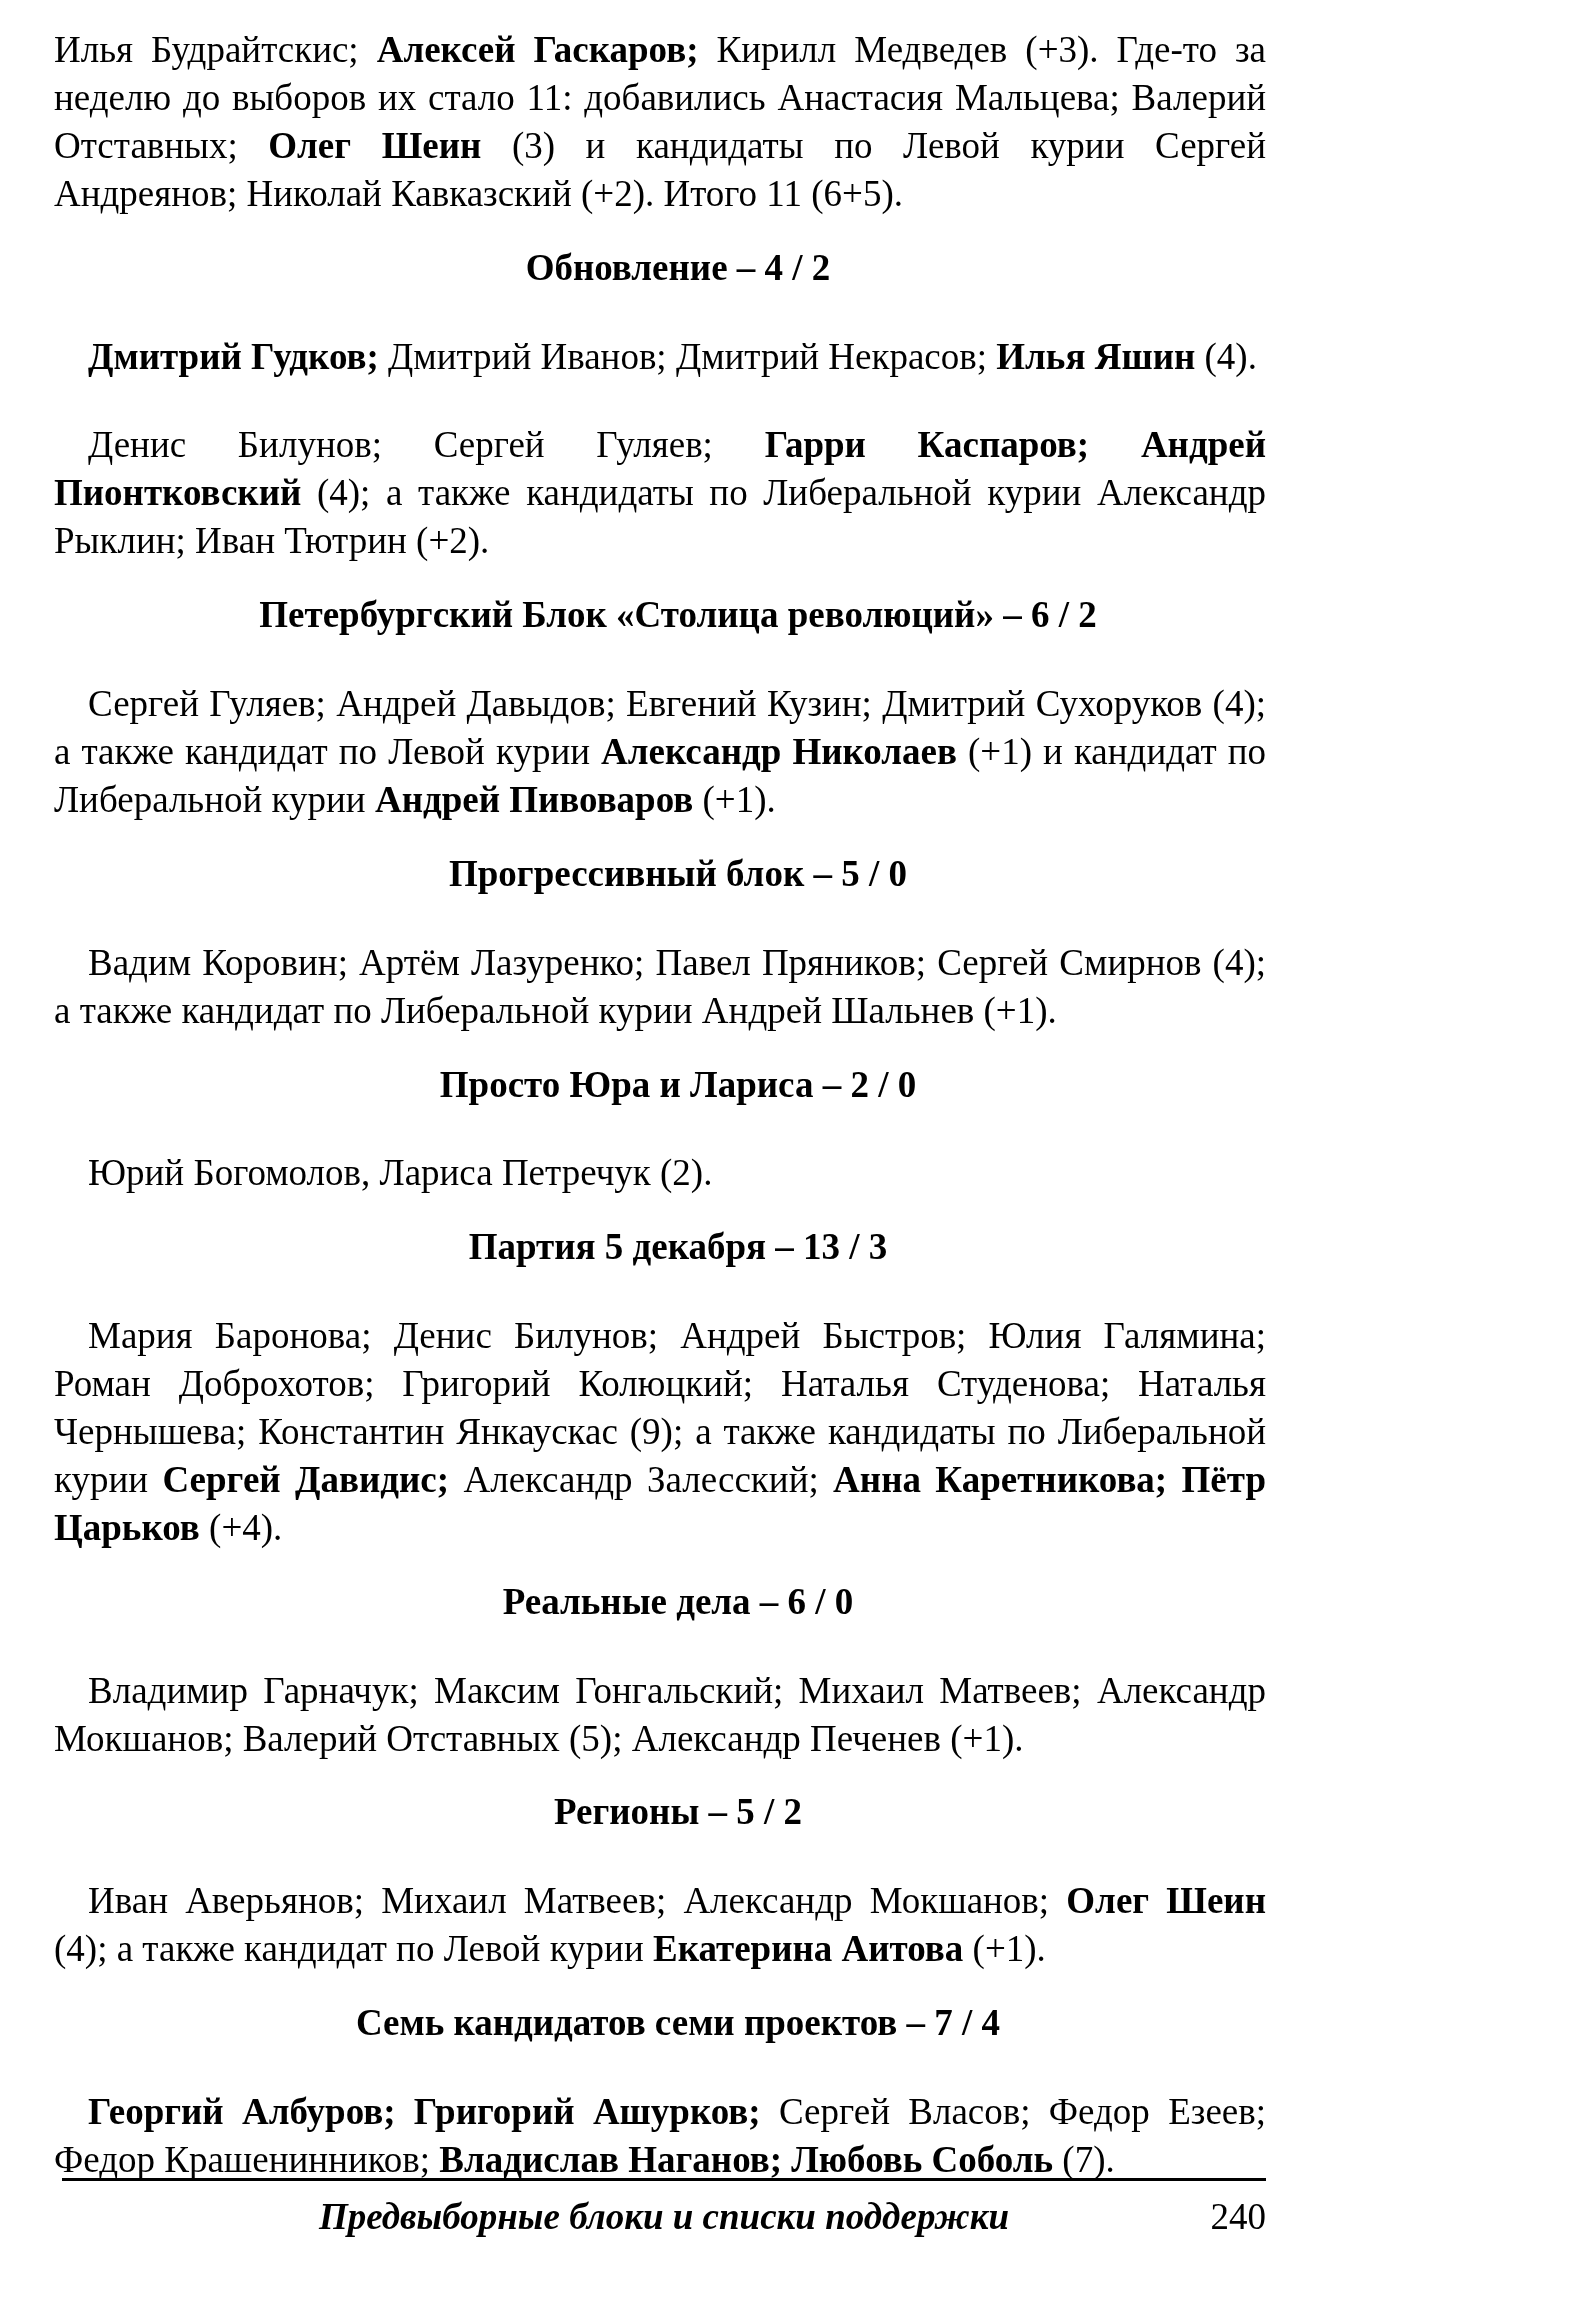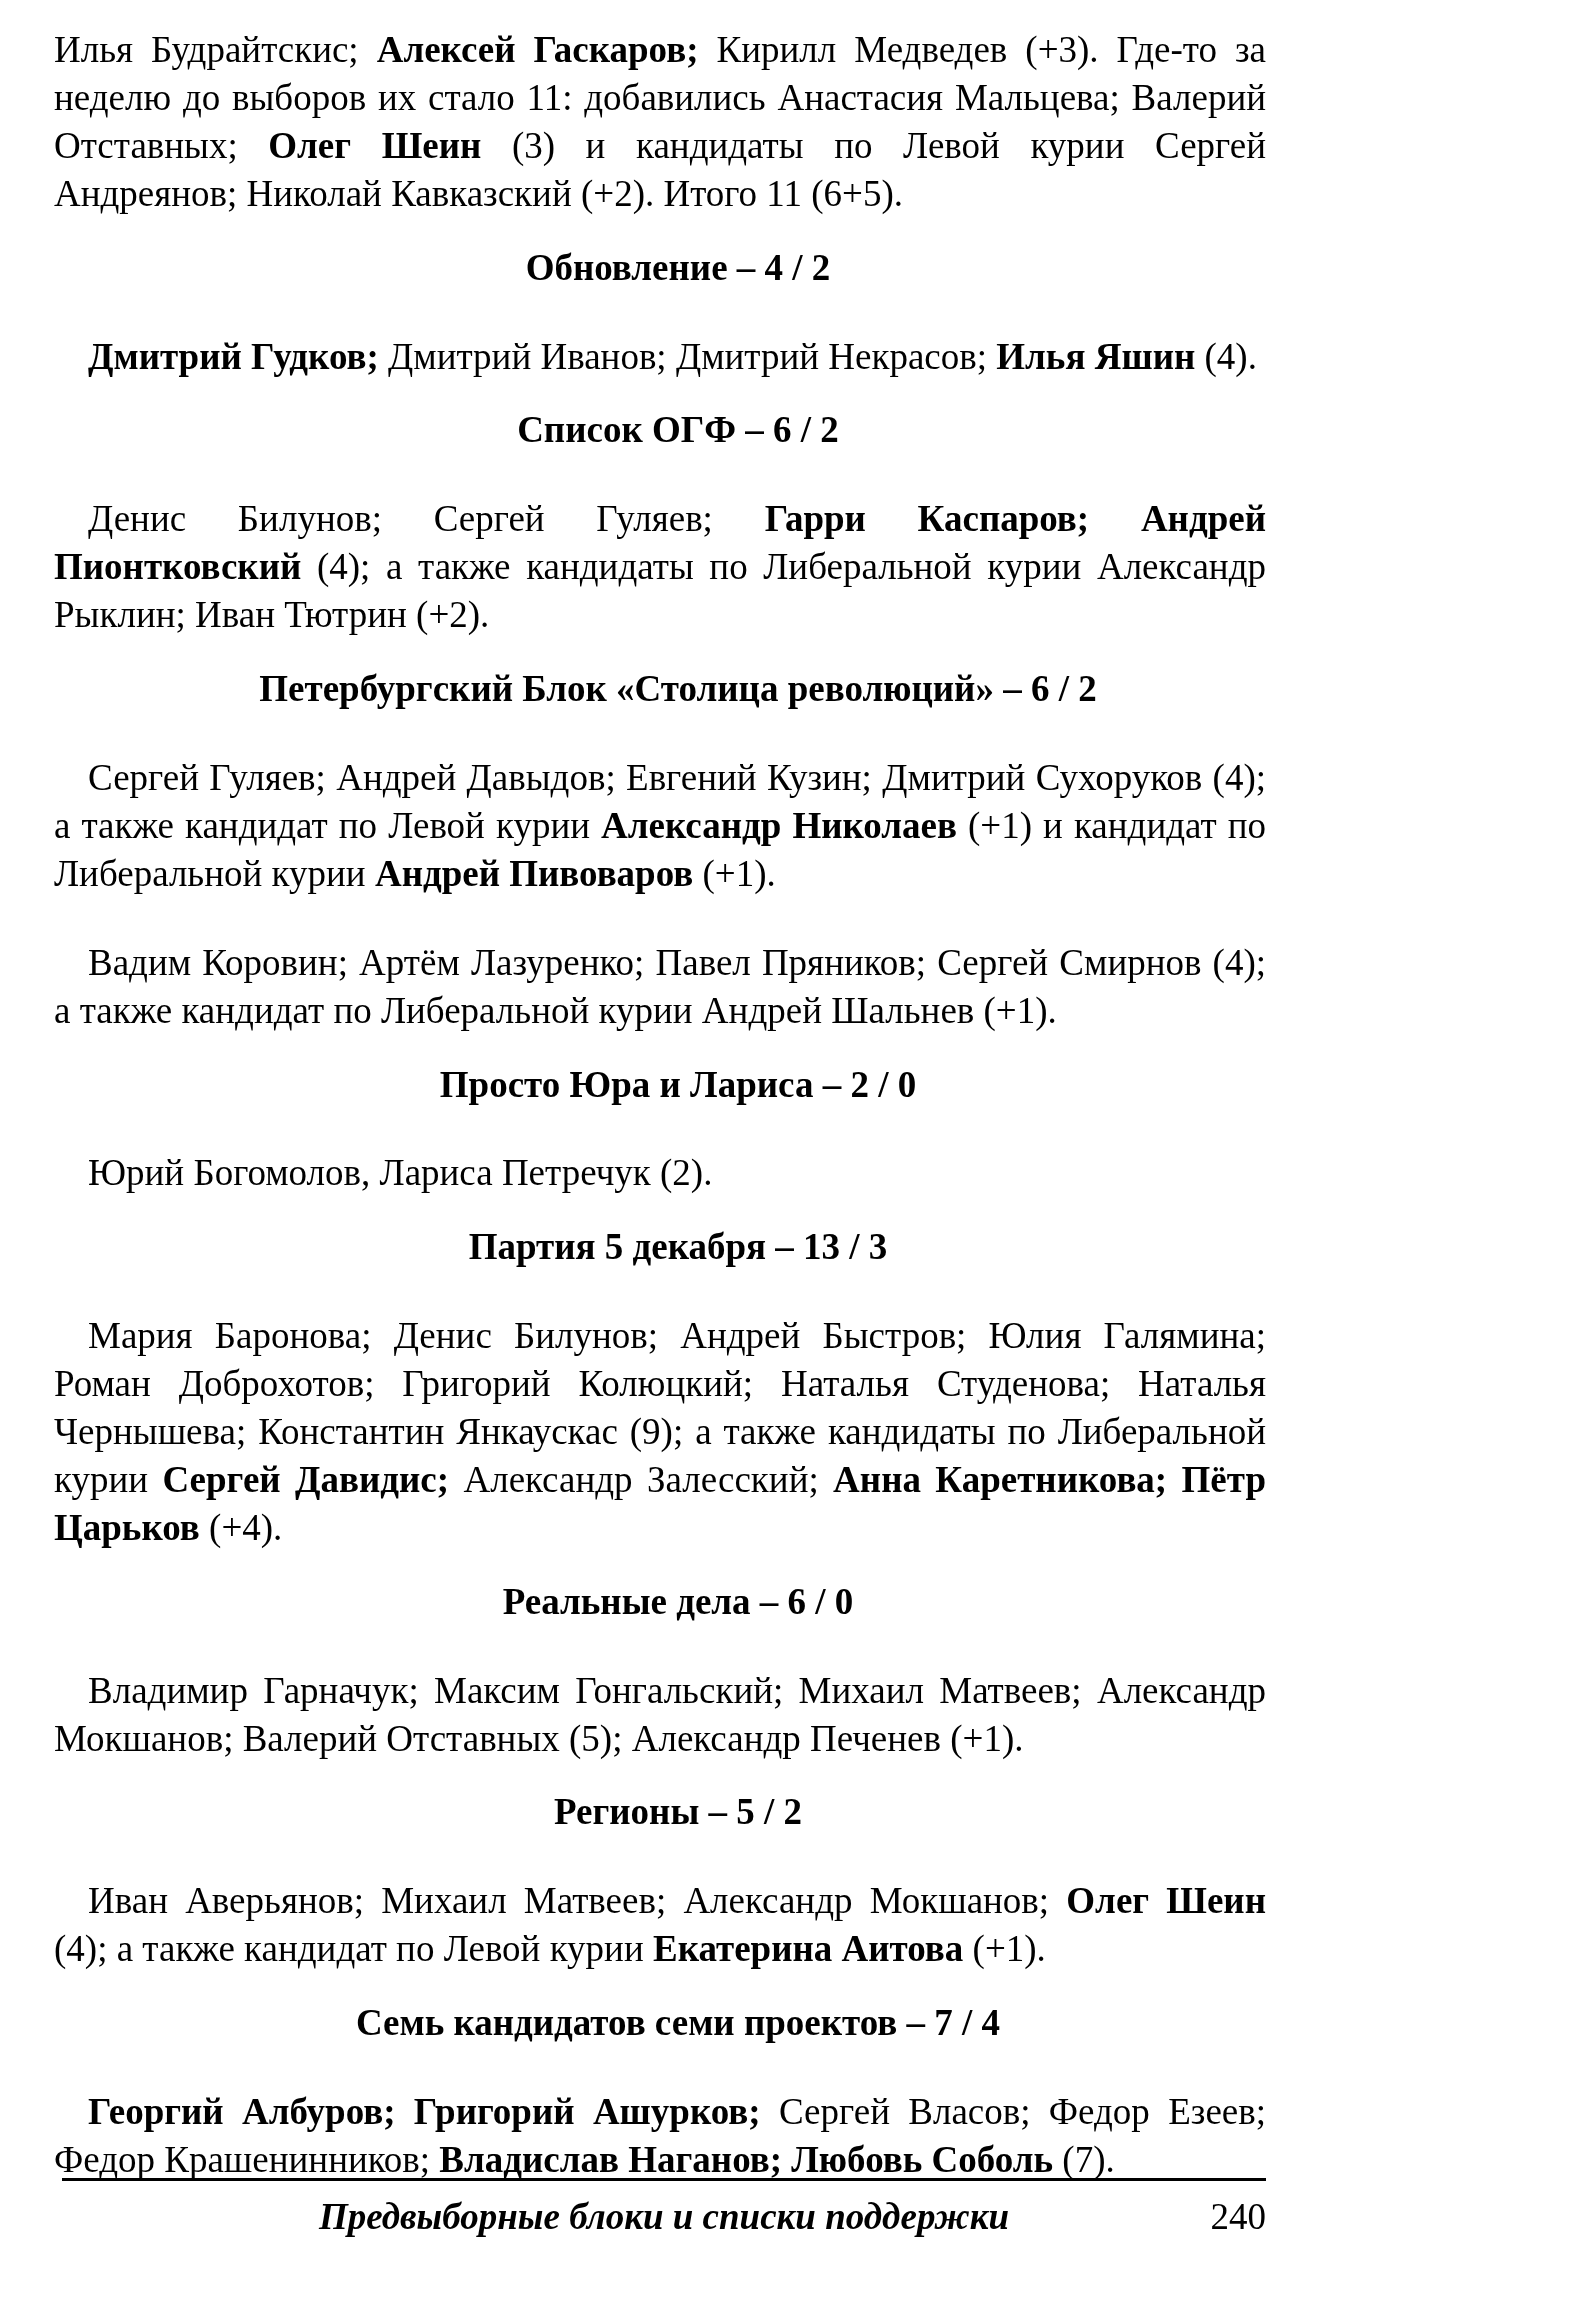--- a/index.html
+++ b/index.html
@@ -86,24 +86,24 @@
 
   <div class="body-text">
 
     <p class="para first-para">
       <span>Илья Будрайтскис; </span><b>Алексей Гаскаров;</b><span> Кирилл Медведев (+3). Где-то за неделю до выборов их стало 11: добавились Анастасия Мальцева; Валерий Отставных; </span><b>Олег Шеин</b><span> (3) и кандидаты по Левой курии Сергей Андреянов; Николай Кавказский (+2). Итого 11 (6+5).</span>
     </p>
 
     <div id="sections-container">
         <p class="head">Обновление – 4 / 2</p>
         <p class="para indent"><b>Дмитрий Гудков;</b><span> Дмитрий Иванов; Дмитрий Некрасов; </span><b>Илья Яшин</b><span> (4).</span></p>
-        <p class="head">Список ОГФ – 6 / 2</p>
         <p class="para indent"><span>Денис Билунов; Сергей Гуляев; </span><b>Гарри Каспаров; Андрей Пионтковский</b><span> (4); а также кандидаты по Либеральной курии Александр Рыклин; Иван Тютрин (+2).</span></p>
         <p class="head">Петербургский Блок «Столица революций» – 6 / 2</p>
         <p class="para indent"><span>Сергей Гуляев; Андрей Давыдов; Евгений Кузин; Дмитрий Сухоруков (4); а также кандидат по Левой курии </span><b>Александр Николаев</b><span> (+1) и кандидат по Либеральной курии </span><b>Андрей Пивоваров</b><span> (+1).</span></p>
+        <p class="head">Прогрессивный блок – 5 / 0</p>
         <p class="para indent"><span>Вадим Коровин; Артём Лазуренко; Павел Пряников; Сергей Смирнов (4); а также кандидат по Либеральной курии Андрей Шальнев (+1).</span></p>
         <p class="head">Просто Юра и Лариса – 2 / 0</p>
         <p class="para indent"><span>Юрий Богомолов, Лариса Петречук (2).</span></p>
         <p class="head">Партия 5 декабря – 13 / 3</p>
         <p class="para indent"><span>Мария Баронова; Денис Билунов; Андрей Быстров; Юлия Галямина; Роман Доброхотов; Григорий Колюцкий; Наталья Студенова; Наталья Чернышева; Константин Янкаускас (9); а также кандидаты по Либеральной курии </span><b>Сергей Давидис;</b><span> Александр Залесский; </span><b>Анна Каретникова; Пётр Царьков</b><span> (+4).</span></p>
         <p class="head">Реальные дела – 6 / 0</p>
         <p class="para indent"><span>Владимир Гарначук; Максим Гонгальский; Михаил Матвеев; Александр Мокшанов; Валерий Отставных (5); Александр Печенев (+1).</span></p>
         <p class="head">Регионы – 5 / 2</p>
         <p class="para indent"><span>Иван Аверьянов; Михаил Матвеев; Александр Мокшанов; </span><b>Олег Шеин</b><span> (4); а также кандидат по Левой курии </span><b>Екатерина Аитова</b><span> (+1).</span></p>
         <p class="head">Семь кандидатов семи проектов – 7 / 4</p>

